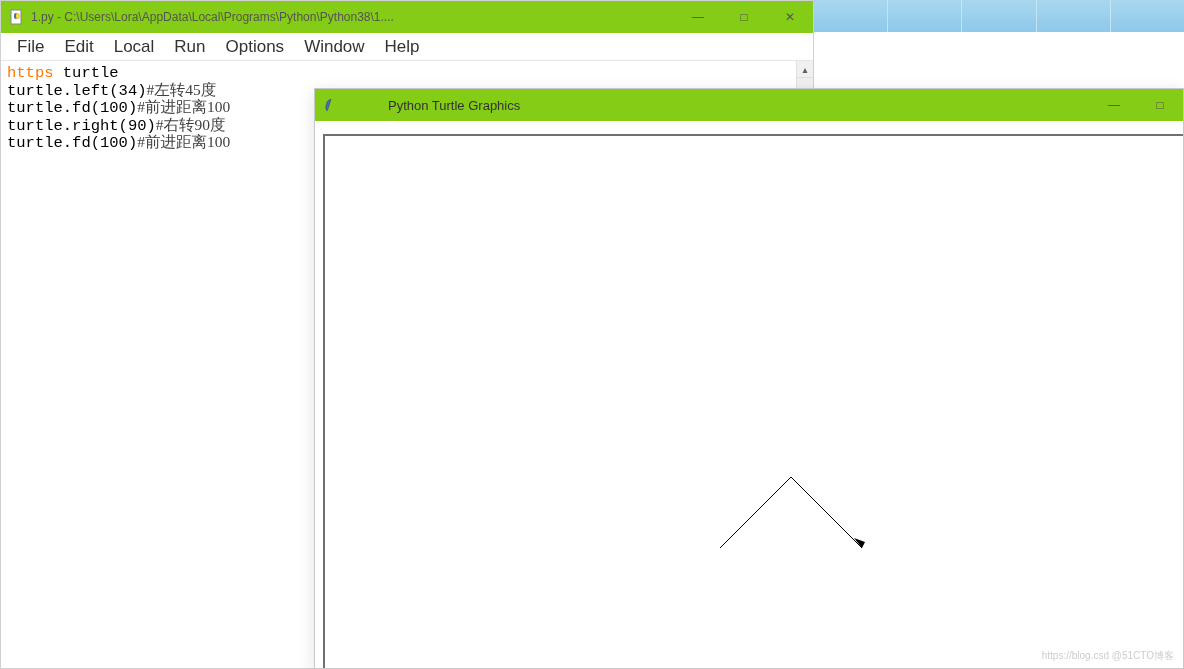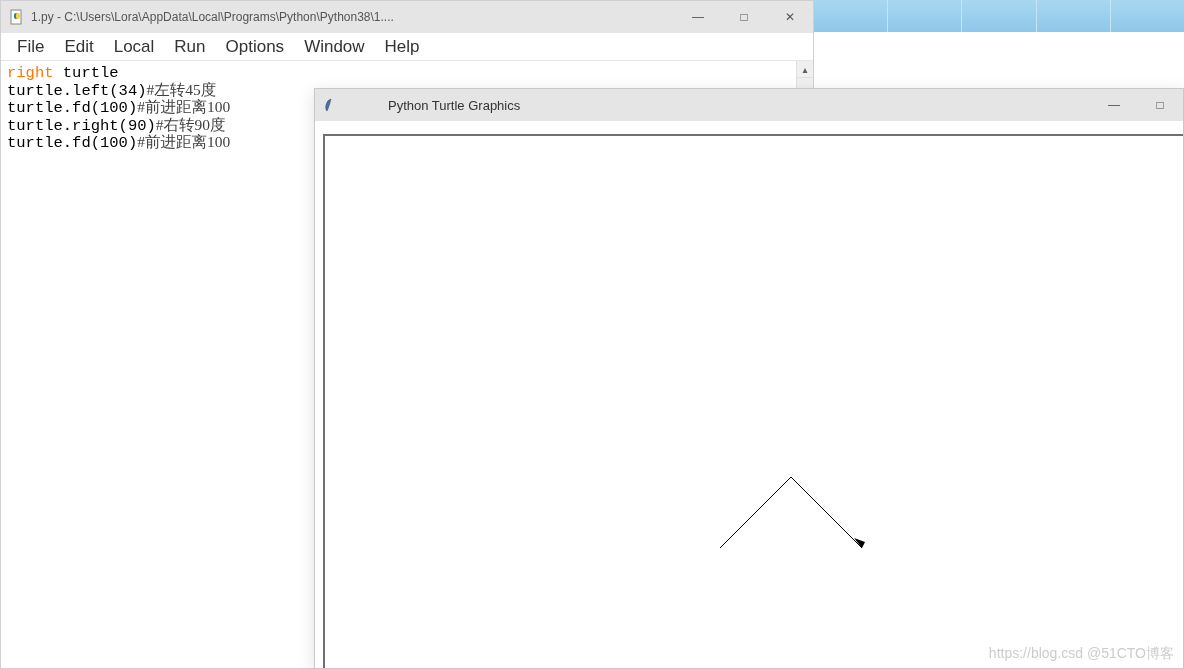--- a/index.html
+++ b/index.html
@@ -32,21 +32,21 @@
     width: 814px;
     height: 669px;
     background: #fff;
     border: 1px solid #d0d0d0;
   }
   .titlebar {
     height: 32px;
     display: flex;
     align-items: center;
     padding-left: 8px;
-    background: #e5e5e5;
+    background: #84cc16;
     color: #555;
     font-size: 12px;
   }
   .titlebar .app-icon {
     width: 16px; height: 16px;
     margin-right: 6px;
     display: inline-flex;
     align-items: center;
     justify-content: center;
   }
@@ -130,21 +130,21 @@
     border: 2px solid #707070;
     border-right: none;
     border-bottom: none;
     background: #fff;
   }
   .watermark {
     position: absolute;
     right: 10px;
     bottom: 6px;
     color: #ccc;
-    font-size: 14px;
+    font-size: 10px;
   }
 </style>
 </head>
 <body>
 
 <div class="desktop-bg">
   <div class="tile"></div>
   <div class="tile"></div>
   <div class="tile"></div>
   <div class="tile"></div>
@@ -170,21 +170,21 @@
   <div class="menubar">
     <div class="menu-item">File</div>
     <div class="menu-item">Edit</div>
     <div class="menu-item">Local</div>
     <div class="menu-item">Run</div>
     <div class="menu-item">Options</div>
     <div class="menu-item">Window</div>
     <div class="menu-item">Help</div>
   </div>
   <div class="editor-area">
-    <div class="code"><span class="kw">right</span><span> turtle</span>
+    <div class="code"><span class="kw">https</span><span> turtle</span>
 <span>turtle.left(34)</span><span class="comment">#左转45度</span>
 <span>turtle.fd(100)</span><span class="comment">#前进距离100</span>
 <span>turtle.right(90)</span><span class="comment">#右转90度</span>
 <span>turtle.fd(100)</span><span class="comment">#前进距离100</span></div>
     <div class="scrollbar-v">
       <div class="up">▴</div>
     </div>
   </div>
 </div>
 

